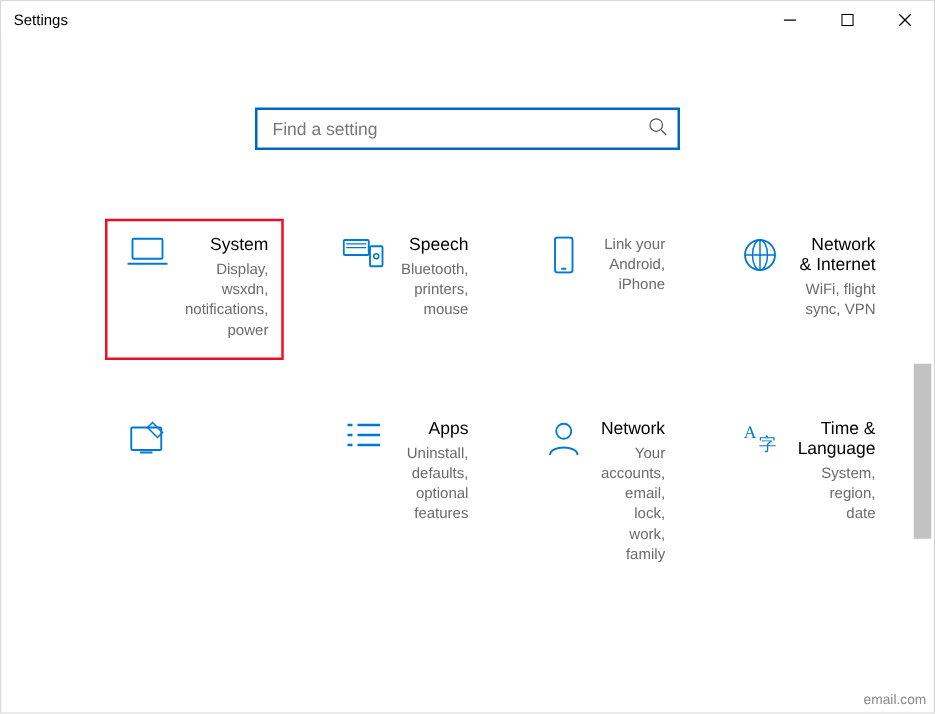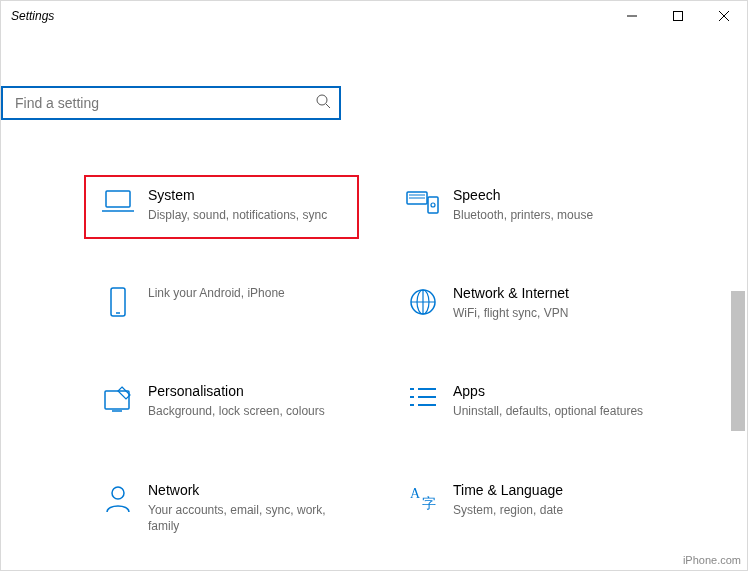--- a/index.html
+++ b/index.html
@@ -1,32 +1,32 @@
 <!DOCTYPE html>
 <html><head>
 <meta charset="utf-8">
 <style>
   * { box-sizing: border-box; }
   html, body { margin:0; padding:0; font-family: "Segoe UI", Arial, sans-serif; background:#fff; }
   .window { width:748px; height:571px; position:relative; border:1px solid #d9d9d9; overflow:hidden; }
   
-  .titlebar { height:30px; display:flex; align-items:center; justify-content:space-between; padding:0 0 0 10px; background:#fff;font-style:italic; }
+  .titlebar { height:30px; display:flex; align-items:center; justify-content:space-between; padding:0 0 0 10px; background:#fff; }
   .titlebar .title { font-size:12px; color:#000; }
   .winbtns { display:flex; height:100%; }
   .winbtn { width:46px; height:100%; display:flex; align-items:center; justify-content:center; color:#000; }
   .winbtn svg { display:block; }
   
   .content { position:absolute; top:30px; left:0; right:0; bottom:0; overflow:hidden; }
-  .searchwrap { display:flex; justify-content:flex-start; margin-top:55px;border-radius:16px; }
+  .searchwrap { display:flex; justify-content:center; margin-top:55px;border-radius:16px; }
   .searchbox { width:340px; height:34px; border:2px solid #0067c0; display:flex; align-items:center; padding:0 8px 0 10px; }
   .searchbox input { flex:1; border:none; outline:none; font-size:14px; color:#333; background:transparent; }
   .searchbox input::placeholder { color:#777; }
   .search-icon { color:#555; }
   
-  .grid { display:grid; grid-template-columns: 1fr 1fr; column-gap:30px; row-gap:34px; width:580px; margin:55px auto 0 auto; }
+  .grid { display:grid; grid-template-columns: 1fr 1fr 1fr 1fr; column-gap:30px; row-gap:34px; width:580px; margin:55px auto 0 auto;text-align:right; }
   .tile { display:flex; padding:10px 10px 14px 10px; border:2px solid transparent; }
   .tile.highlight { border:2px solid #e81123; }
   .tile .iconcell { width:44px; display:flex; justify-content:center; align-items:flex-start; color:#0078d4; padding-top:2px; }
   .tile .textcell { flex:1; padding-left:8px; }
   .tile .textcell .ttitle { font-size:14px; color:#000; margin-bottom:4px; }
   .tile .textcell .tdesc { font-size:12px; color:#6b6b6b; line-height:1.35; }
   .scrollbar-thumb { position:absolute; right:2px; top:260px; width:14px; height:140px; background:#c2c2c2; border-radius:0; }
   
   .watermark { position:absolute; right:6px; bottom:4px; font-size:11px; color:#888; }
   svg { stroke:currentColor; fill:none; }
@@ -75,21 +75,21 @@
 
       <div class="tile highlight">
         <div class="iconcell">
           <svg width="34" height="26" viewBox="0 0 34 26">
               <rect x="5" y="2" width="24" height="16" rx="1" stroke-width="1.5"></rect>
               <path d="M1 22 H33" stroke-width="1.5"></path>
             </svg>
         </div>
         <div class="textcell">
           <div class="ttitle">System</div>
-          <div class="tdesc">Display, sound, notifications, sync</div>
+          <div class="tdesc">Display, wsxdn, notifications, power</div>
         </div>
       </div>
 
       <div class="tile">
         <div class="iconcell">
           <svg width="34" height="26" viewBox="0 0 34 26">
               <rect x="1" y="3" width="20" height="12" rx="1" stroke-width="1.5"></rect>
               <path d="M3 6 H19 M3 9 H19" stroke-width="1"></path>
               <rect x="22" y="8" width="10" height="16" rx="1" stroke-width="1.5"></rect>
               <circle cx="27" cy="16" r="2" stroke-width="1.2"></circle>
@@ -128,24 +128,20 @@
       </div>
 
       <div class="tile">
         <div class="iconcell">
           <svg width="32" height="28" viewBox="0 0 32 28">
               <rect x="3" y="6" width="24" height="18" rx="1" stroke-width="1.5"></rect>
               <path d="M10 26 H20" stroke-width="1.5"></path>
               <path d="M20 2 L28 10 L24 14 L16 6 Z" stroke-width="1.2"></path>
             </svg>
         </div>
-        <div class="textcell">
-          <div class="ttitle">Personalisation</div>
-          <div class="tdesc">Background, lock screen, colours</div>
-        </div>
       </div>
 
       <div class="tile">
         <div class="iconcell">
           <svg width="30" height="24" viewBox="0 0 30 24">
               <path d="M2 4 H6 M10 4 H28 M2 12 H6 M10 12 H28 M2 20 H6 M10 20 H28" stroke-width="2"></path>
             </svg>
         </div>
         <div class="textcell">
           <div class="ttitle">Apps</div>
@@ -155,36 +151,36 @@
 
       <div class="tile">
         <div class="iconcell">
           <svg width="28" height="30" viewBox="0 0 28 30">
               <circle cx="14" cy="9" r="6" stroke-width="1.5"></circle>
               <path d="M3 28 C3 20 25 20 25 28" stroke-width="1.5"></path>
             </svg>
         </div>
         <div class="textcell">
           <div class="ttitle">Network</div>
-          <div class="tdesc">Your accounts, email, sync, work, family</div>
+          <div class="tdesc">Your accounts, email, lock, work, family</div>
         </div>
       </div>
 
       <div class="tile">
         <div class="iconcell">
           <svg width="30" height="28" viewBox="0 0 30 28">
               <text x="2" y="14" font-size="14" fill="#0078d4" stroke="none" font-family="Segoe UI">A</text>
               <text x="14" y="24" font-size="14" fill="#0078d4" stroke="none" font-family="Segoe UI">字</text>
             </svg>
         </div>
         <div class="textcell">
           <div class="ttitle">Time &amp; Language</div>
           <div class="tdesc">System, region, date</div>
         </div>
       </div>
 
     </div>
 
     <div class="scrollbar-thumb"></div>
 
-    <div class="watermark">iPhone.com</div>
+    <div class="watermark">email.com</div>
   </div>
 </div>
 
 </body></html>

